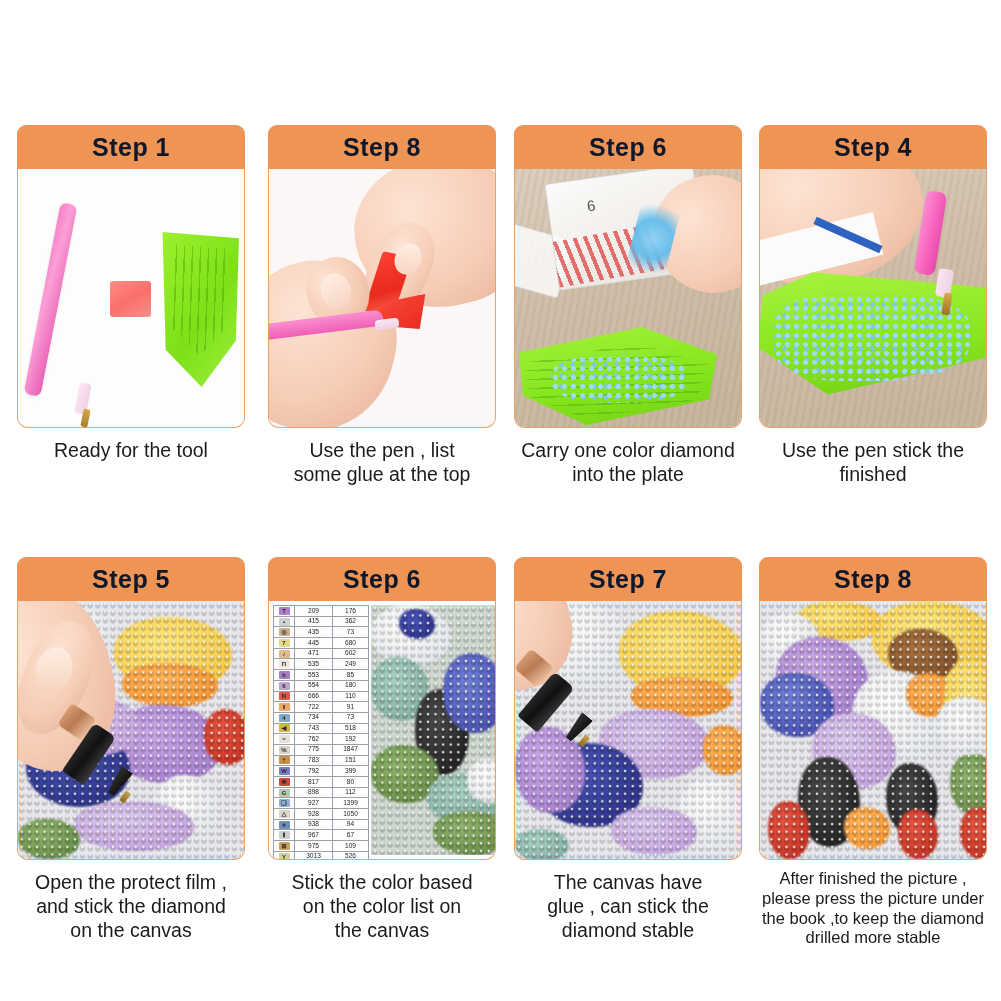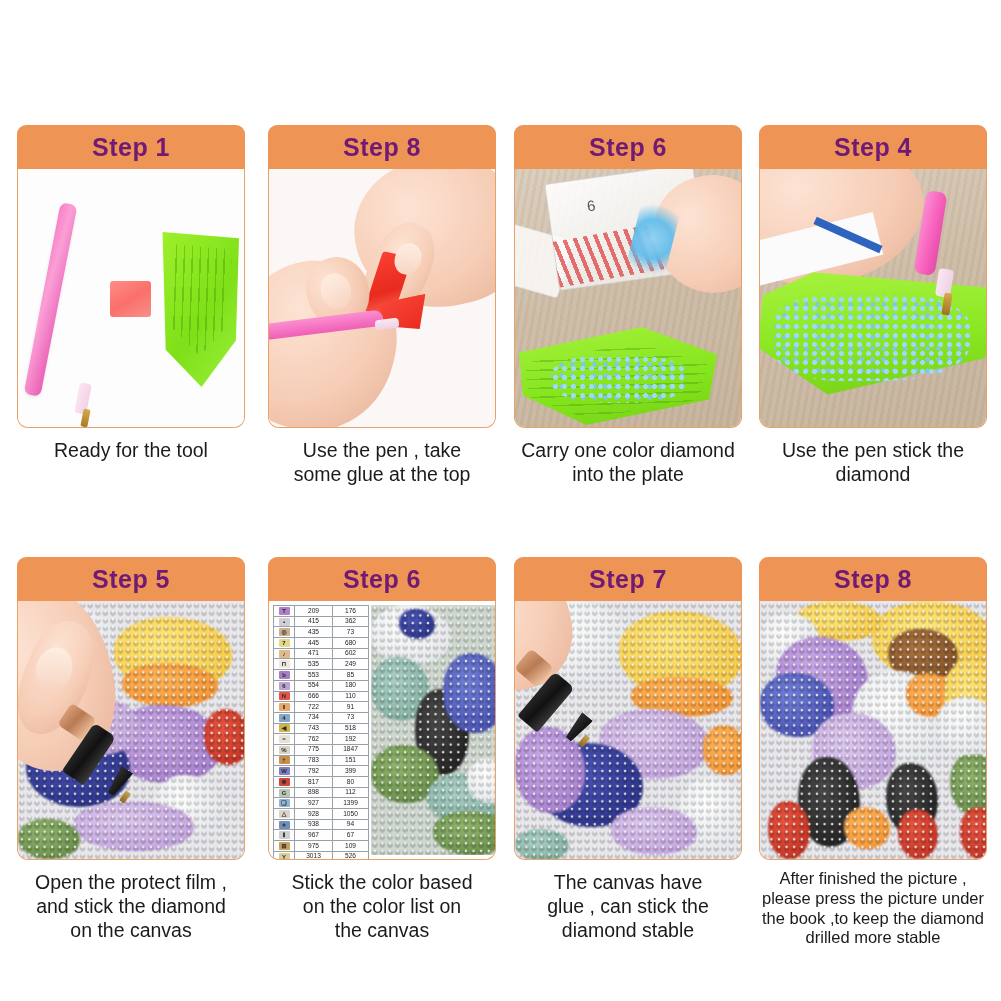--- a/index.html
+++ b/index.html
@@ -70,21 +70,21 @@
 
   .step-tab {
     height: 44px;
     background: #ee9455;
     border-radius: 9px 9px 0 0;
     display: flex;
     align-items: center;
     justify-content: center;
   }
   .step-tab-label {
-    color: #701a75;
+    color: #0f172a;
     font-size: 25px;
     font-weight: bold;
     font-family: "Liberation Sans Narrow", "Liberation Sans", sans-serif;
     letter-spacing: 0.5px;
     line-height: 1;
   }
 
   .photo-frame {
     height: 258px;
     border: 1.5px solid #e8a268;
@@ -554,21 +554,21 @@
             <div class="skin finger-r1"></div>
             <div class="glue-red"></div>
             <div class="glue-red2"></div>
             <div class="skin finger-l1"></div>
             <div class="nail" style="left:52px;top:104px;width:30px;height:36px;transform:rotate(-16deg);"></div>
             <div class="nail" style="left:126px;top:74px;width:26px;height:32px;transform:rotate(22deg);"></div>
             <div class="pen2"></div>
             <div class="pen2-clear"></div>
           </div>
         </div>
-        <div class="caption">Use the pen , take
+        <div class="caption">Use the pen , list
 some glue at the top</div>
       </div>
 
       <div class="card card-2">
         <div class="step-tab">
           <span class="step-tab-label">Step 6</span>
         </div>
         <div class="photo-frame">
           <div class="photo s3">
             <div class="wood"></div>
@@ -598,21 +598,21 @@
             <div class="paper"></div>
             <div class="paper-blue"></div>
             <div class="tray4"></div>
             <div class="diamond-pile pile4"></div>
             <div class="pen4"></div>
             <div class="pen4-clear"></div>
             <div class="pen4-tip"></div>
           </div>
         </div>
         <div class="caption">Use the pen stick the
-diamond</div>
+finished</div>
       </div>
     </div>
 
     <div class="row row-2">
 
       <div class="card card-0">
         <div class="step-tab">
           <span class="step-tab-label">Step 5</span>
         </div>
         <div class="photo-frame">

